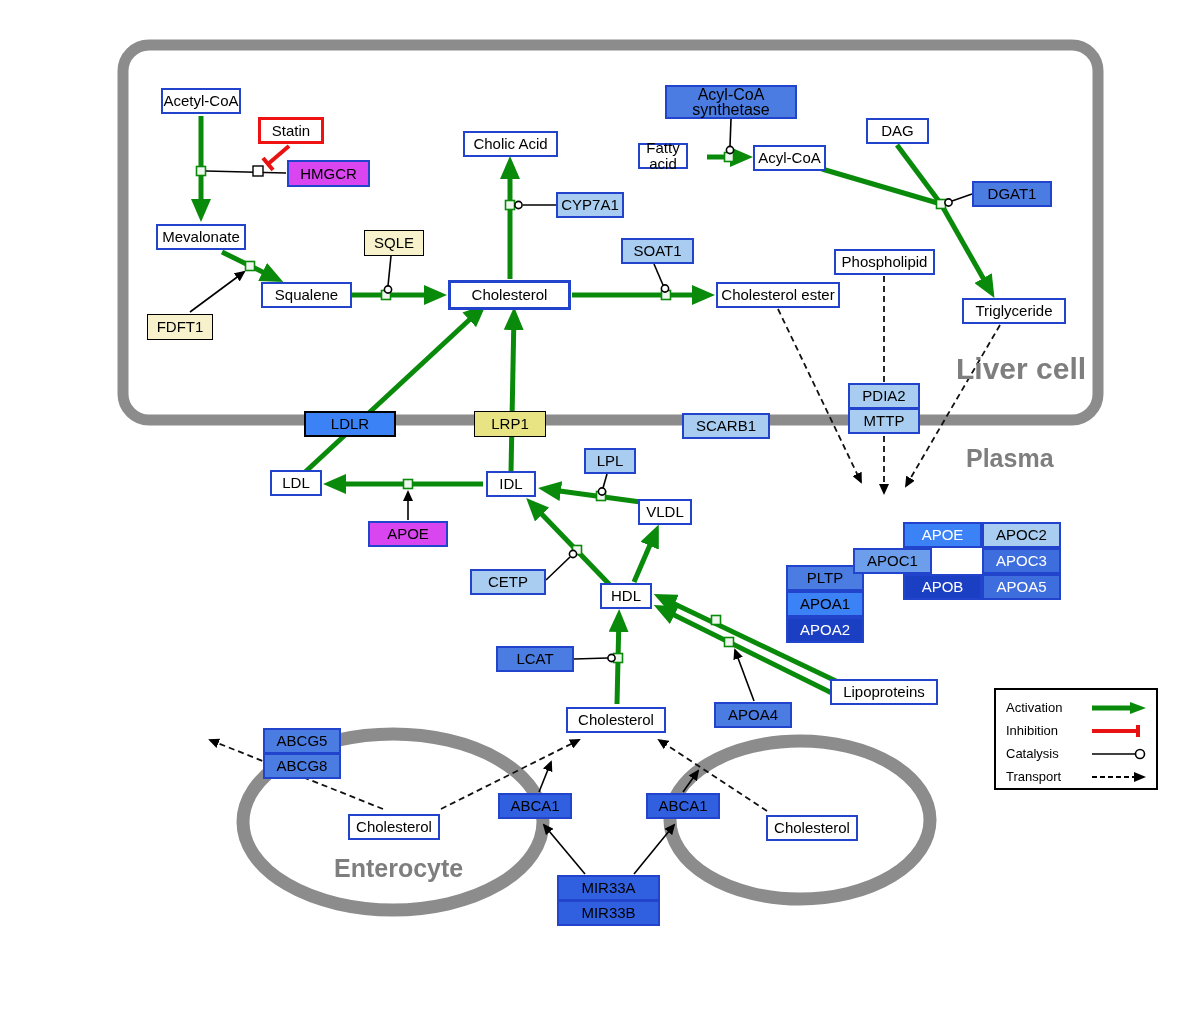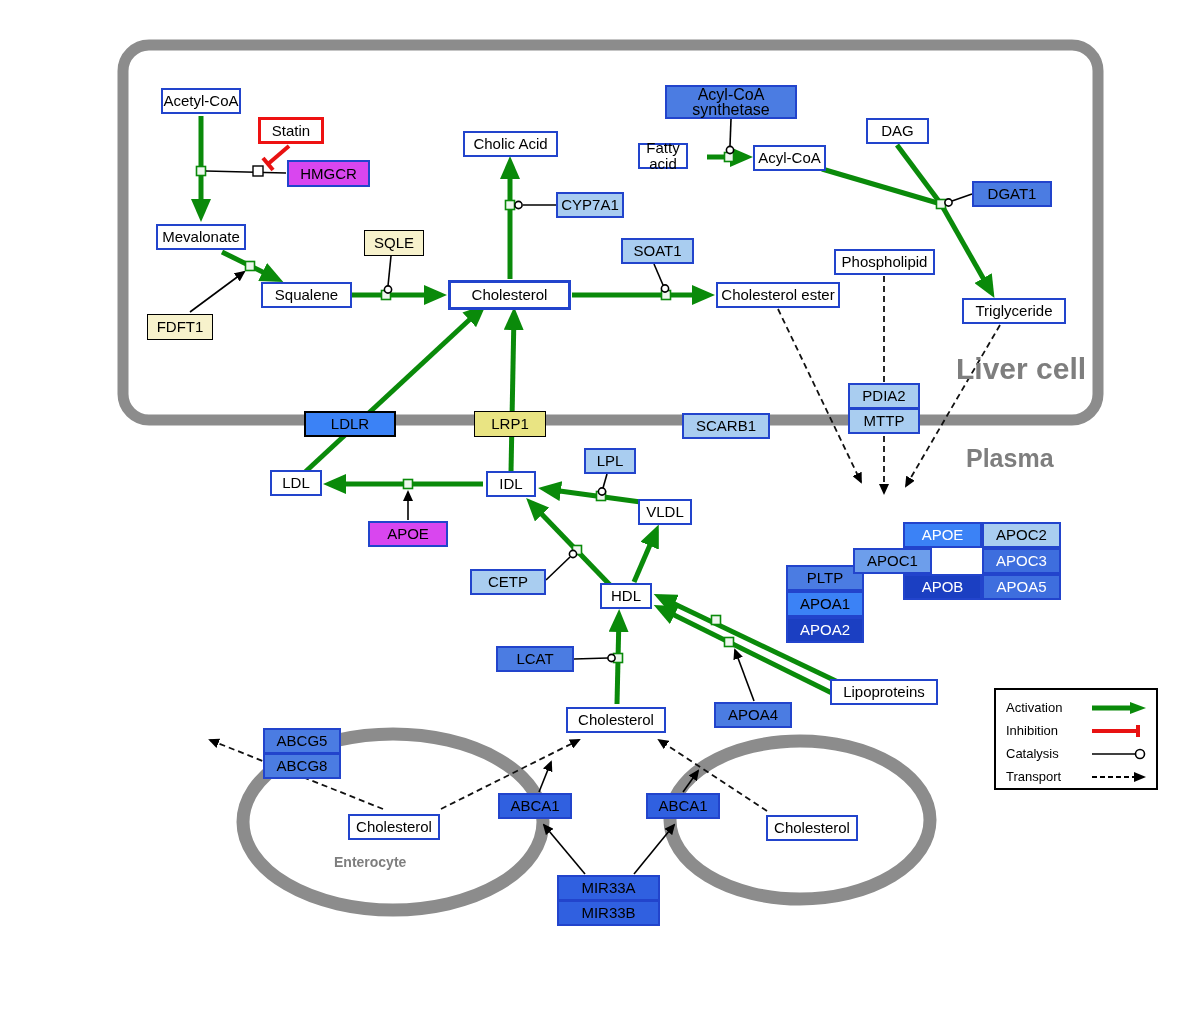--- a/index.html
+++ b/index.html
@@ -133,21 +133,21 @@
       <line x1="884" y1="276" x2="884" y2="493" marker-end="url(#ab)"></line>
       <line x1="1000" y1="325" x2="906" y2="486" marker-end="url(#ab)"></line>
       <line x1="383" y1="809" x2="210" y2="740" marker-end="url(#ab)"></line>
       <line x1="441" y1="809" x2="579" y2="740" marker-end="url(#ab)"></line>
       <line x1="767" y1="811" x2="659" y2="740" marker-end="url(#ab)"></line>
     </g>
   </svg>
 
   <div class="comp-label" style="left:956px;top:352px;font-size:30px;">Liver cell</div>
   <div class="comp-label" style="left:966px;top:444px;font-size:25px;">Plasma</div>
-  <div class="comp-label" style="left:334px;top:854px;font-size:14px;">Enterocyte</div>
+  <div class="comp-label" style="left:334px;top:854px;font-size:25px;">Enterocyte</div>
 
   <div class="node" style="left:161px;top:88px;width:80px;height:26px">Acetyl-CoA</div>
   <div class="node red" style="left:258px;top:117px;width:66px;height:27px">Statin</div>
   <div class="node yellow" style="left:287px;top:160px;width:83px;height:27px">HMGCR</div>
   <div class="node" style="left:156px;top:224px;width:90px;height:26px">Mevalonate</div>
   <div class="node cream" style="left:364px;top:230px;width:60px;height:26px">SQLE</div>
   <div class="node cream" style="left:147px;top:314px;width:66px;height:26px">FDFT1</div>
   <div class="node" style="left:261px;top:282px;width:91px;height:26px">Squalene</div>
   <div class="node thick" style="left:448px;top:280px;width:123px;height:30px">Cholesterol</div>
   <div class="node" style="left:463px;top:131px;width:95px;height:26px">Cholic Acid</div>

